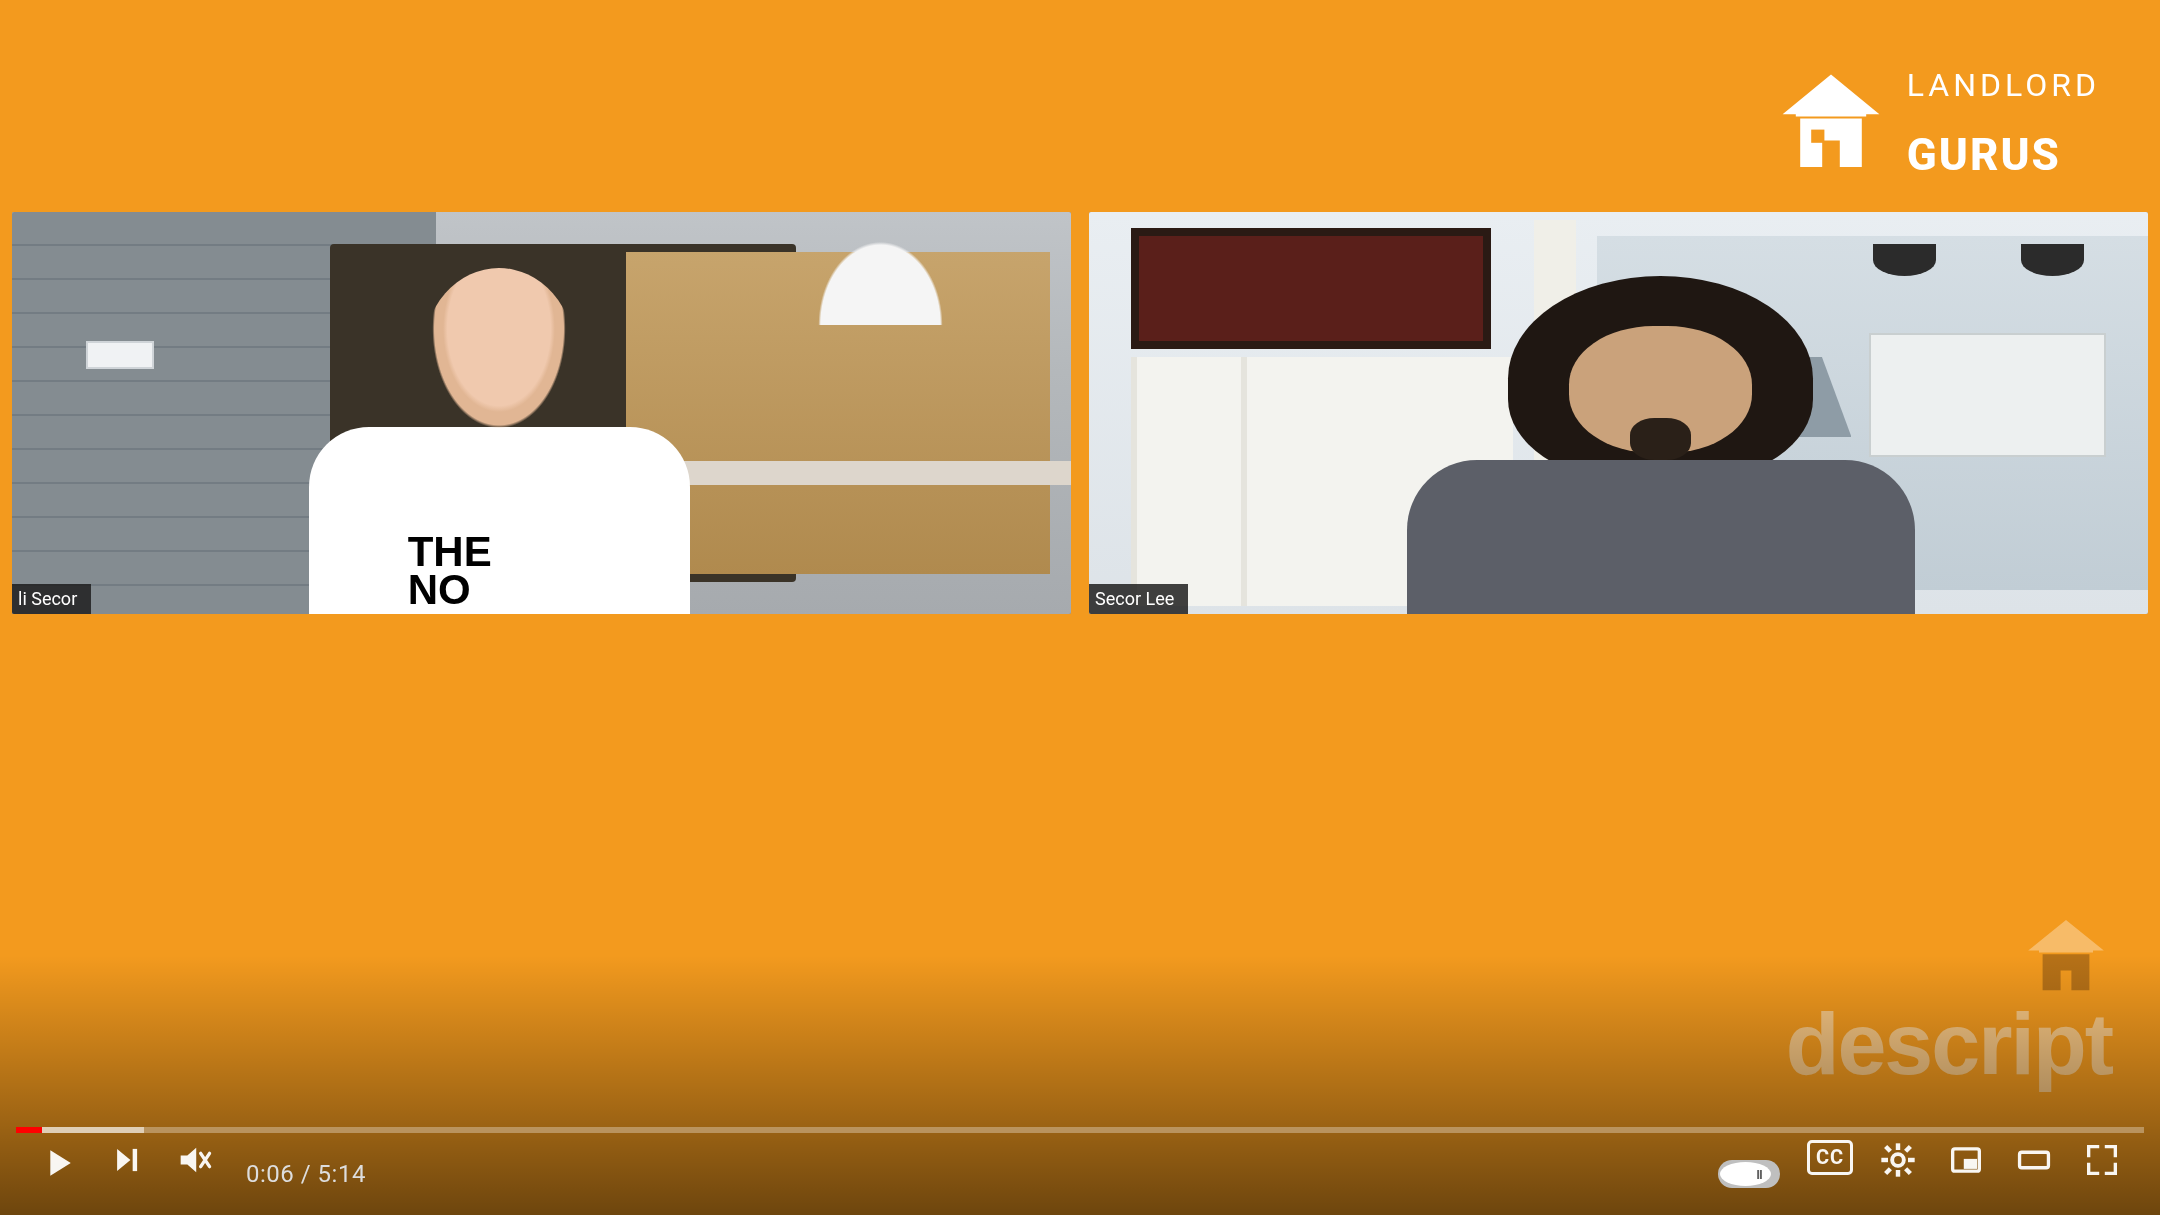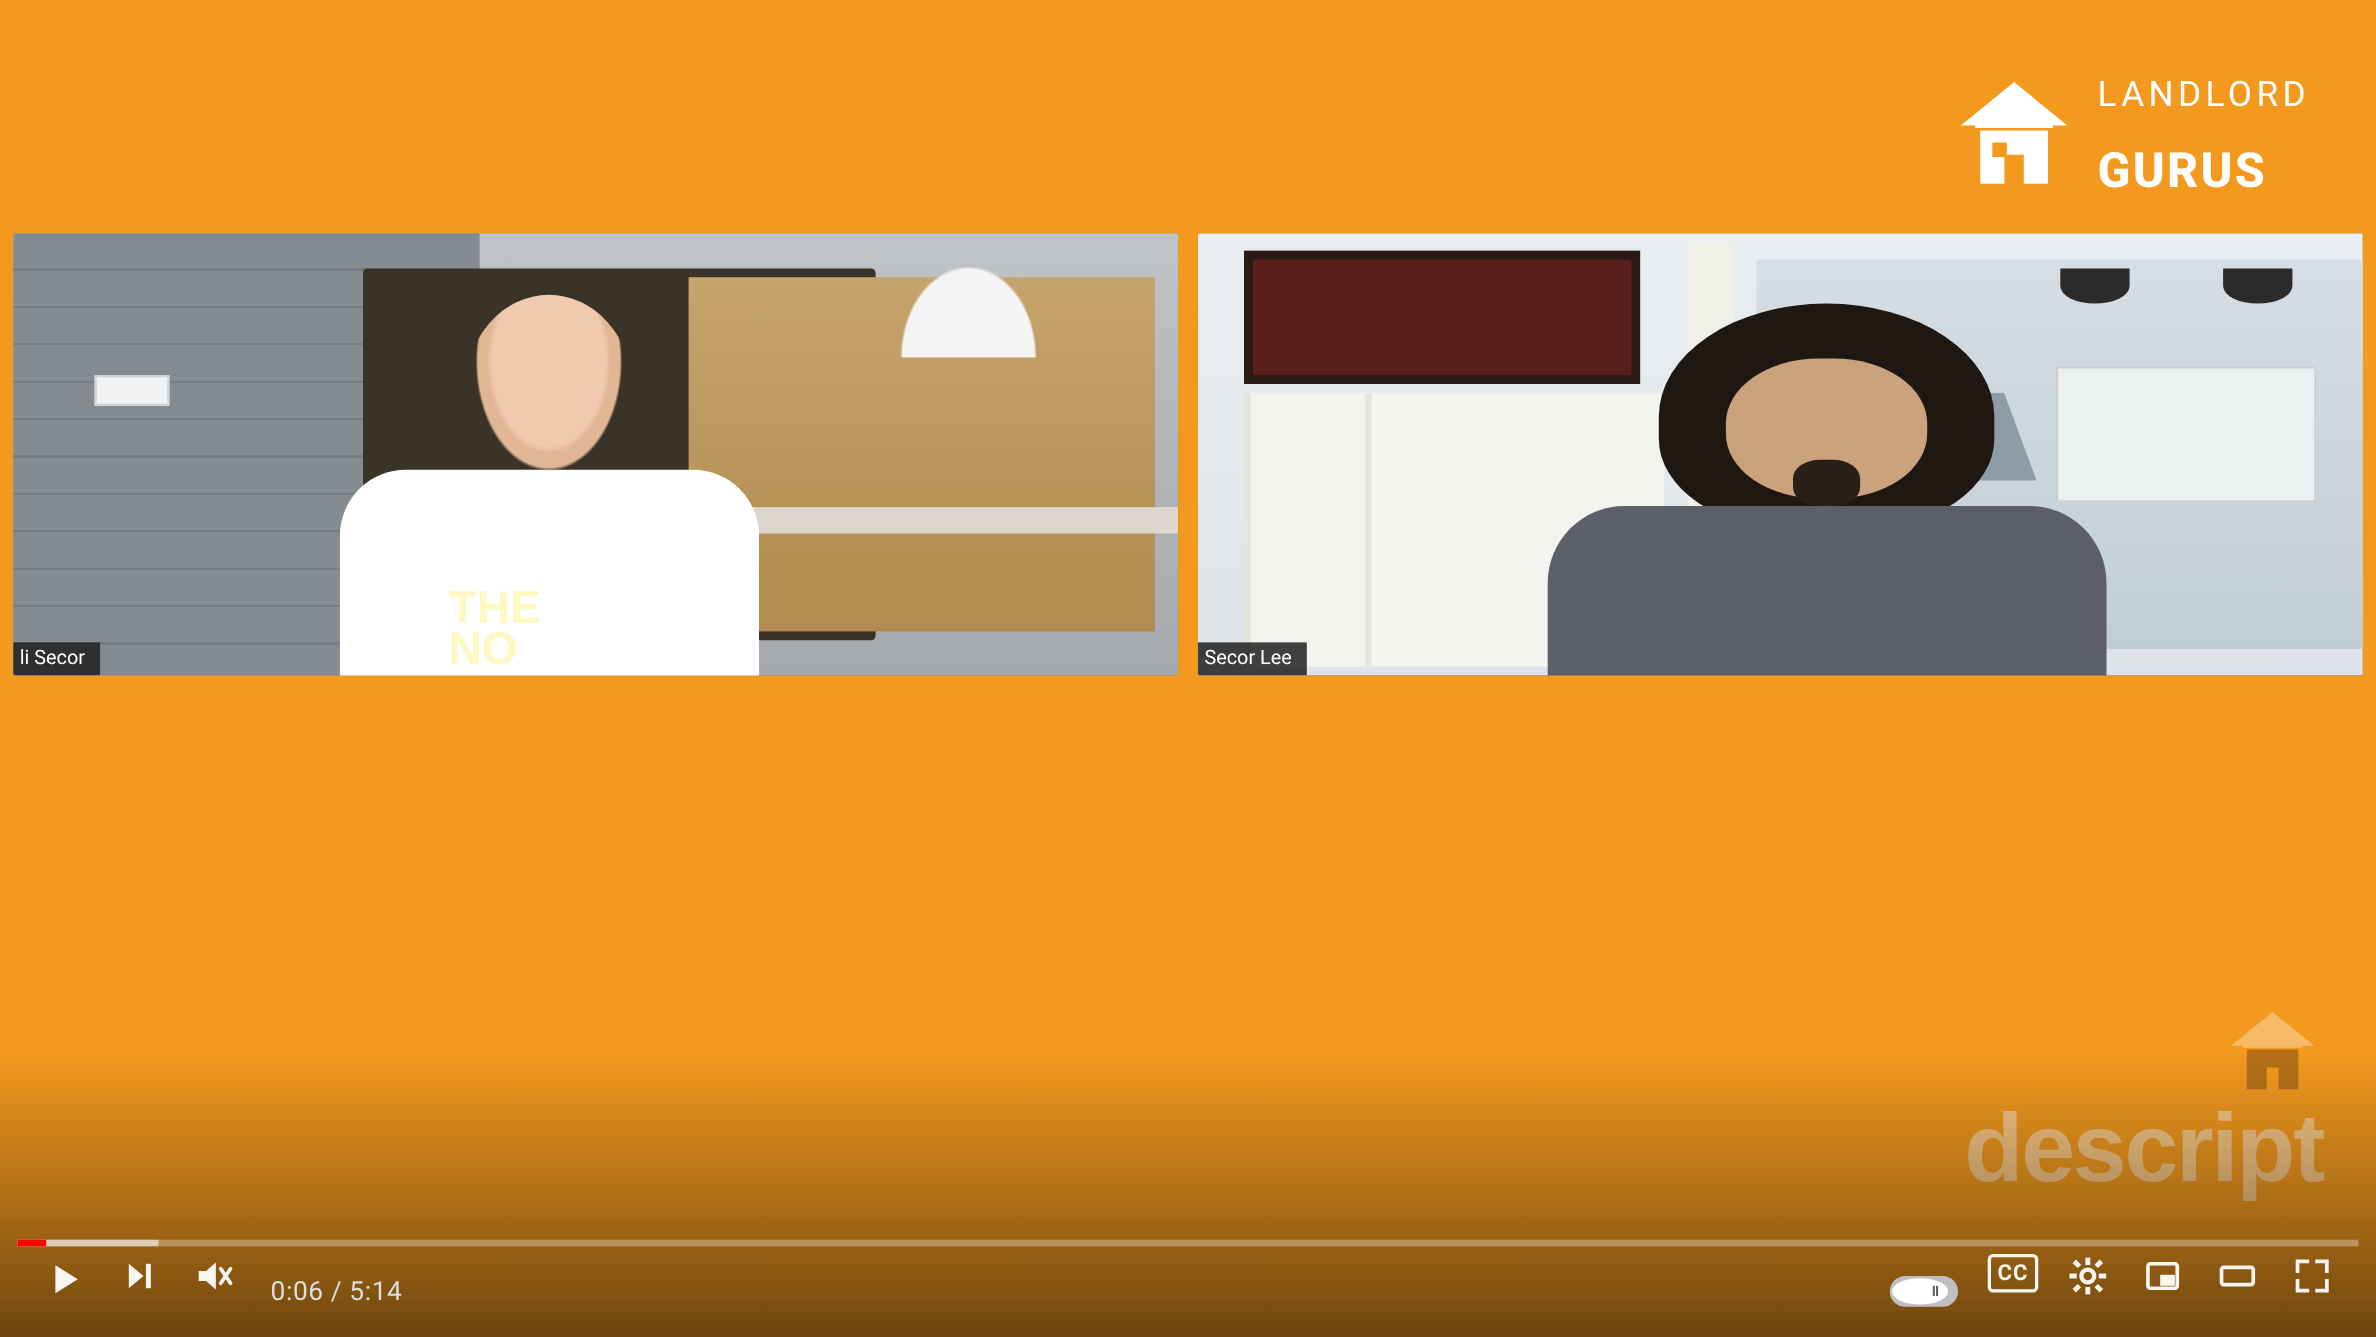--- a/index.html
+++ b/index.html
@@ -110,21 +110,21 @@
   }
   .tile-left .head { position:absolute; left:30%; top:0; width:40%; height:48%;
     background: radial-gradient(ellipse at 50% 35%, #f0c9ae 0 48%, #e1b694 52% 60%, rgba(0,0,0,0) 62%);
     border-radius:50%;
   }
   .tile-left .torso { position:absolute; left:0; right:0; top:44%; bottom:0;
     background:#fff; border-radius:60px 60px 0 0;
   }
   .tile-left .logo-text {
     position:absolute; left:26%; bottom:6%;
-    color:#fef9c3; font-weight:800; font-size:42px; line-height:0.9;
+    color:#000000; font-weight:800; font-size:42px; line-height:0.9;
     font-family: Arial, sans-serif;
   }
   .tile-left .pendant { position:absolute; left:74%; top:0; width:16%; height:28%;
     background: radial-gradient(ellipse at 50% 100%, #f5f5f5 0 50%, rgba(0,0,0,0) 52%);
   }
   .tile-left .thermostat { position:absolute; left:7%; top:32%; width:6%; height:6%;
     background:#f0f2f4; border:2px solid #cfd4d8;
   }
 
   

